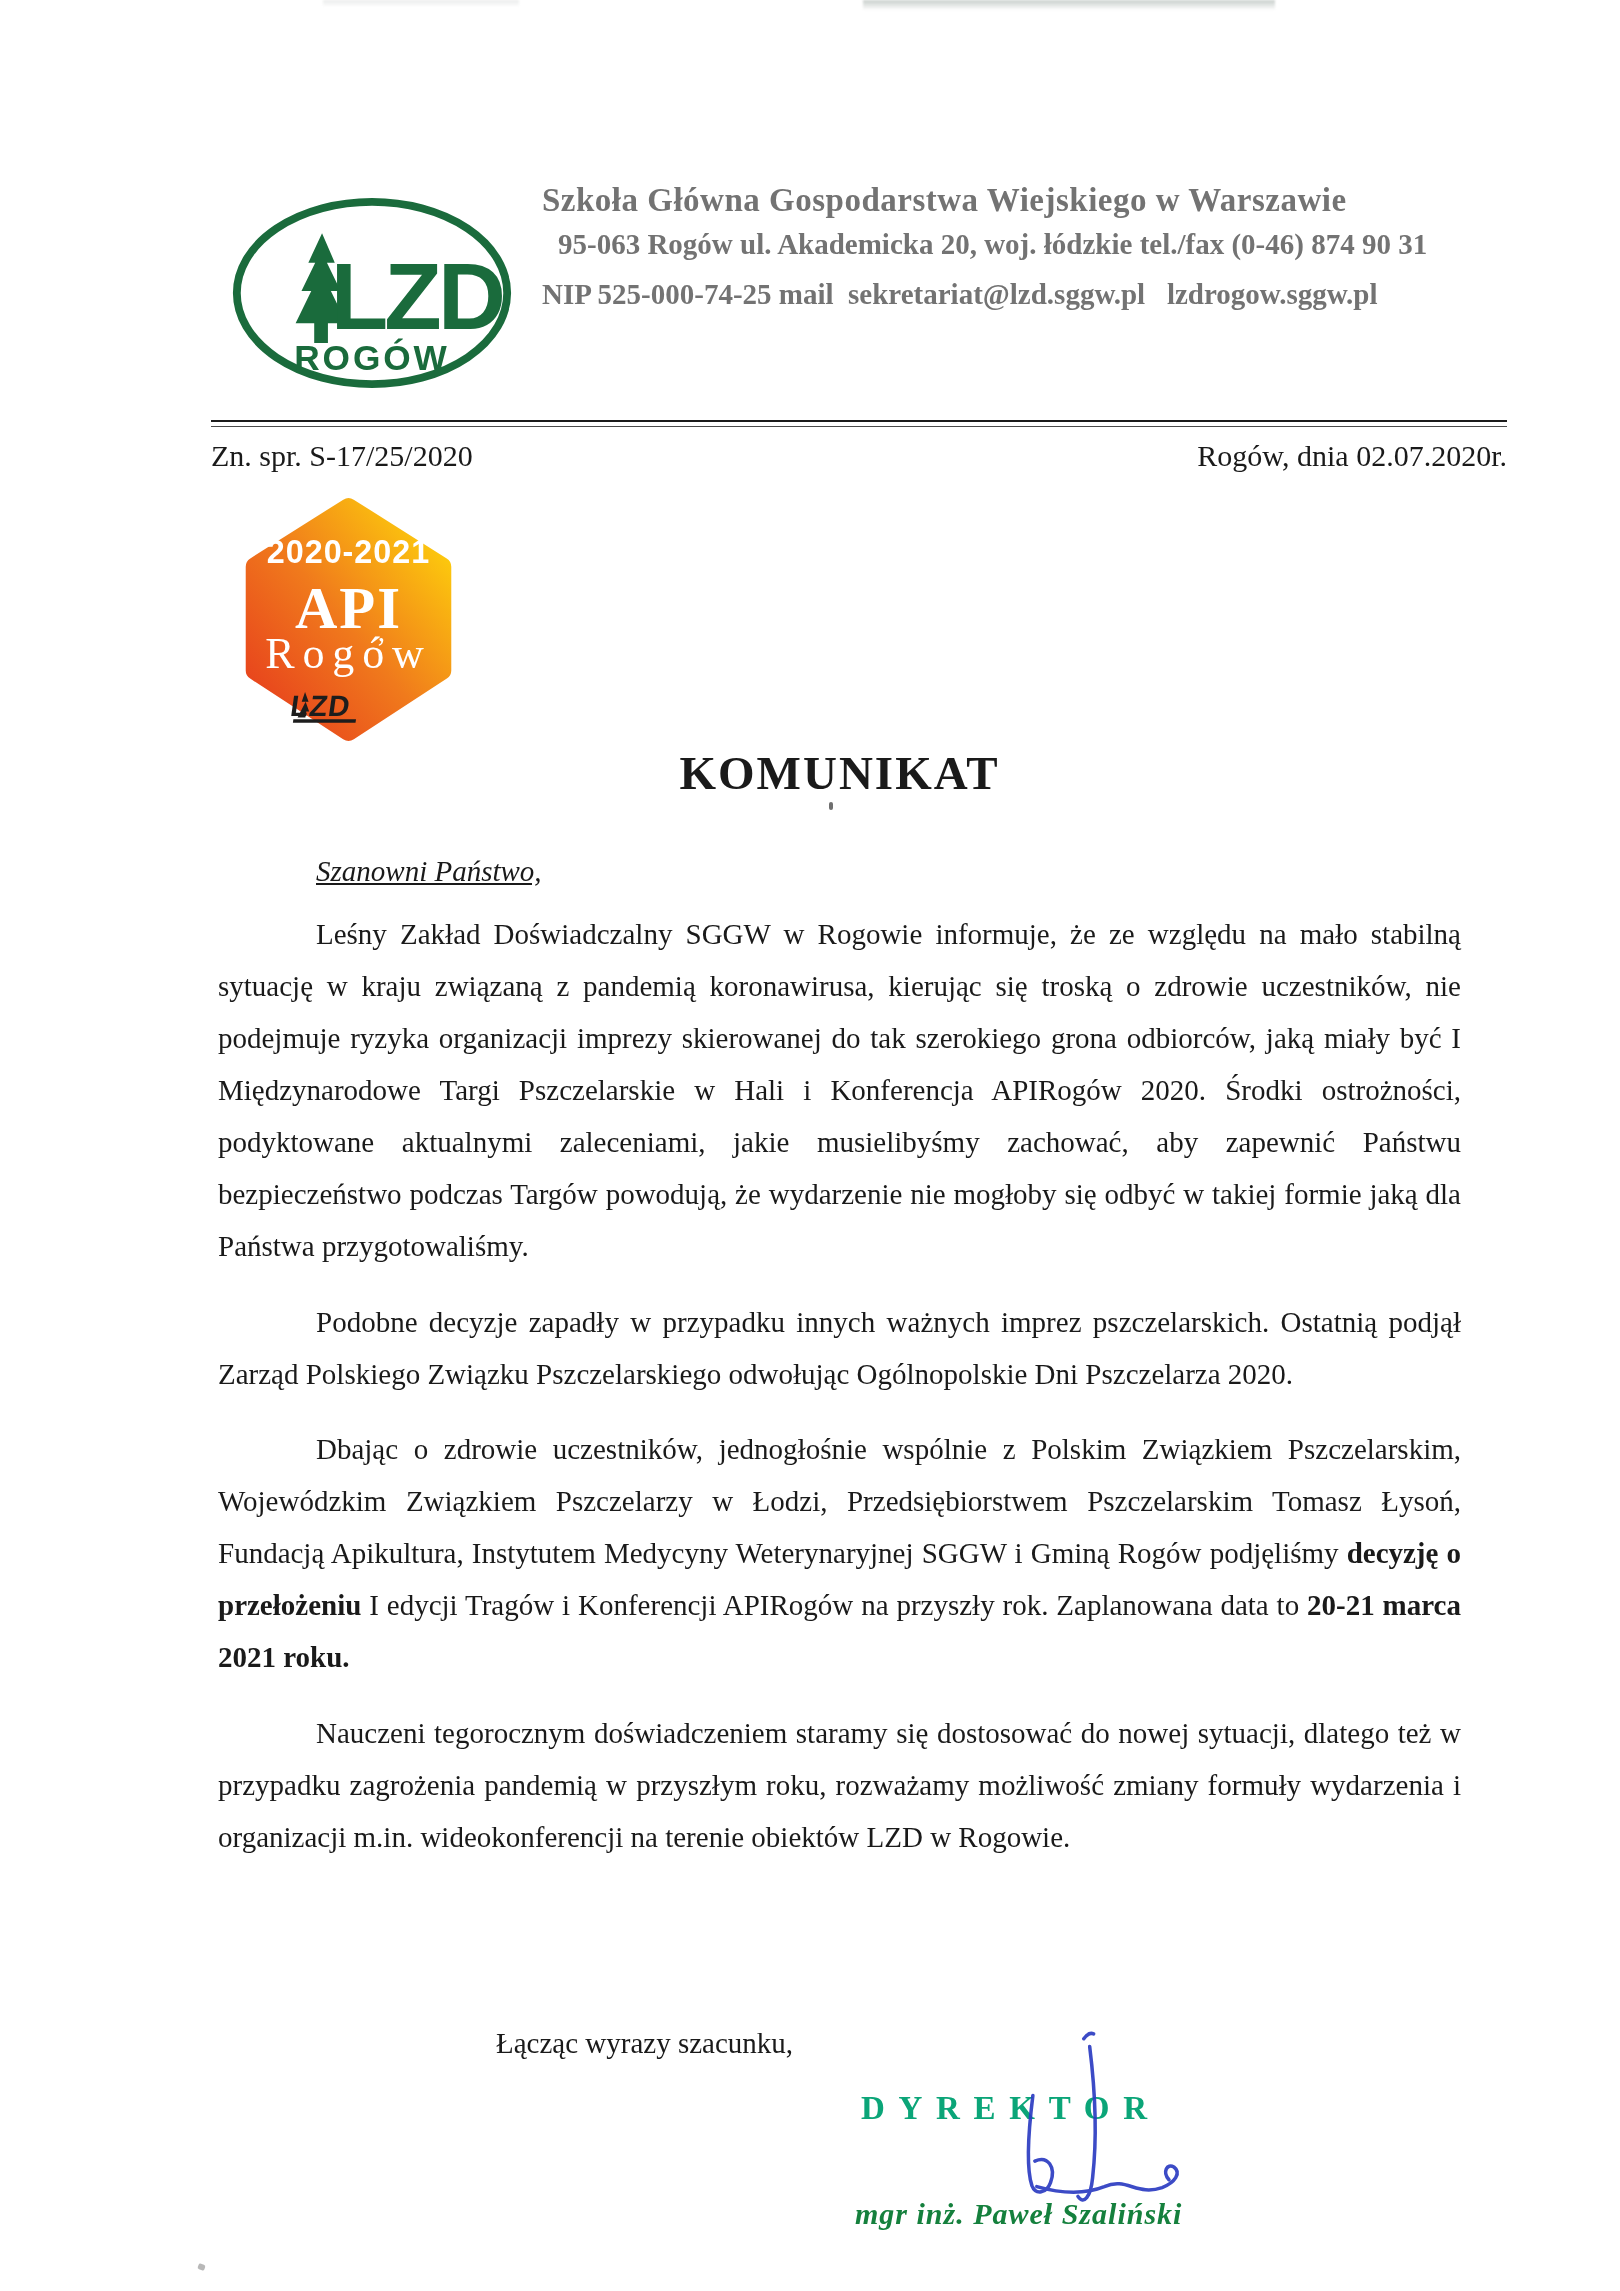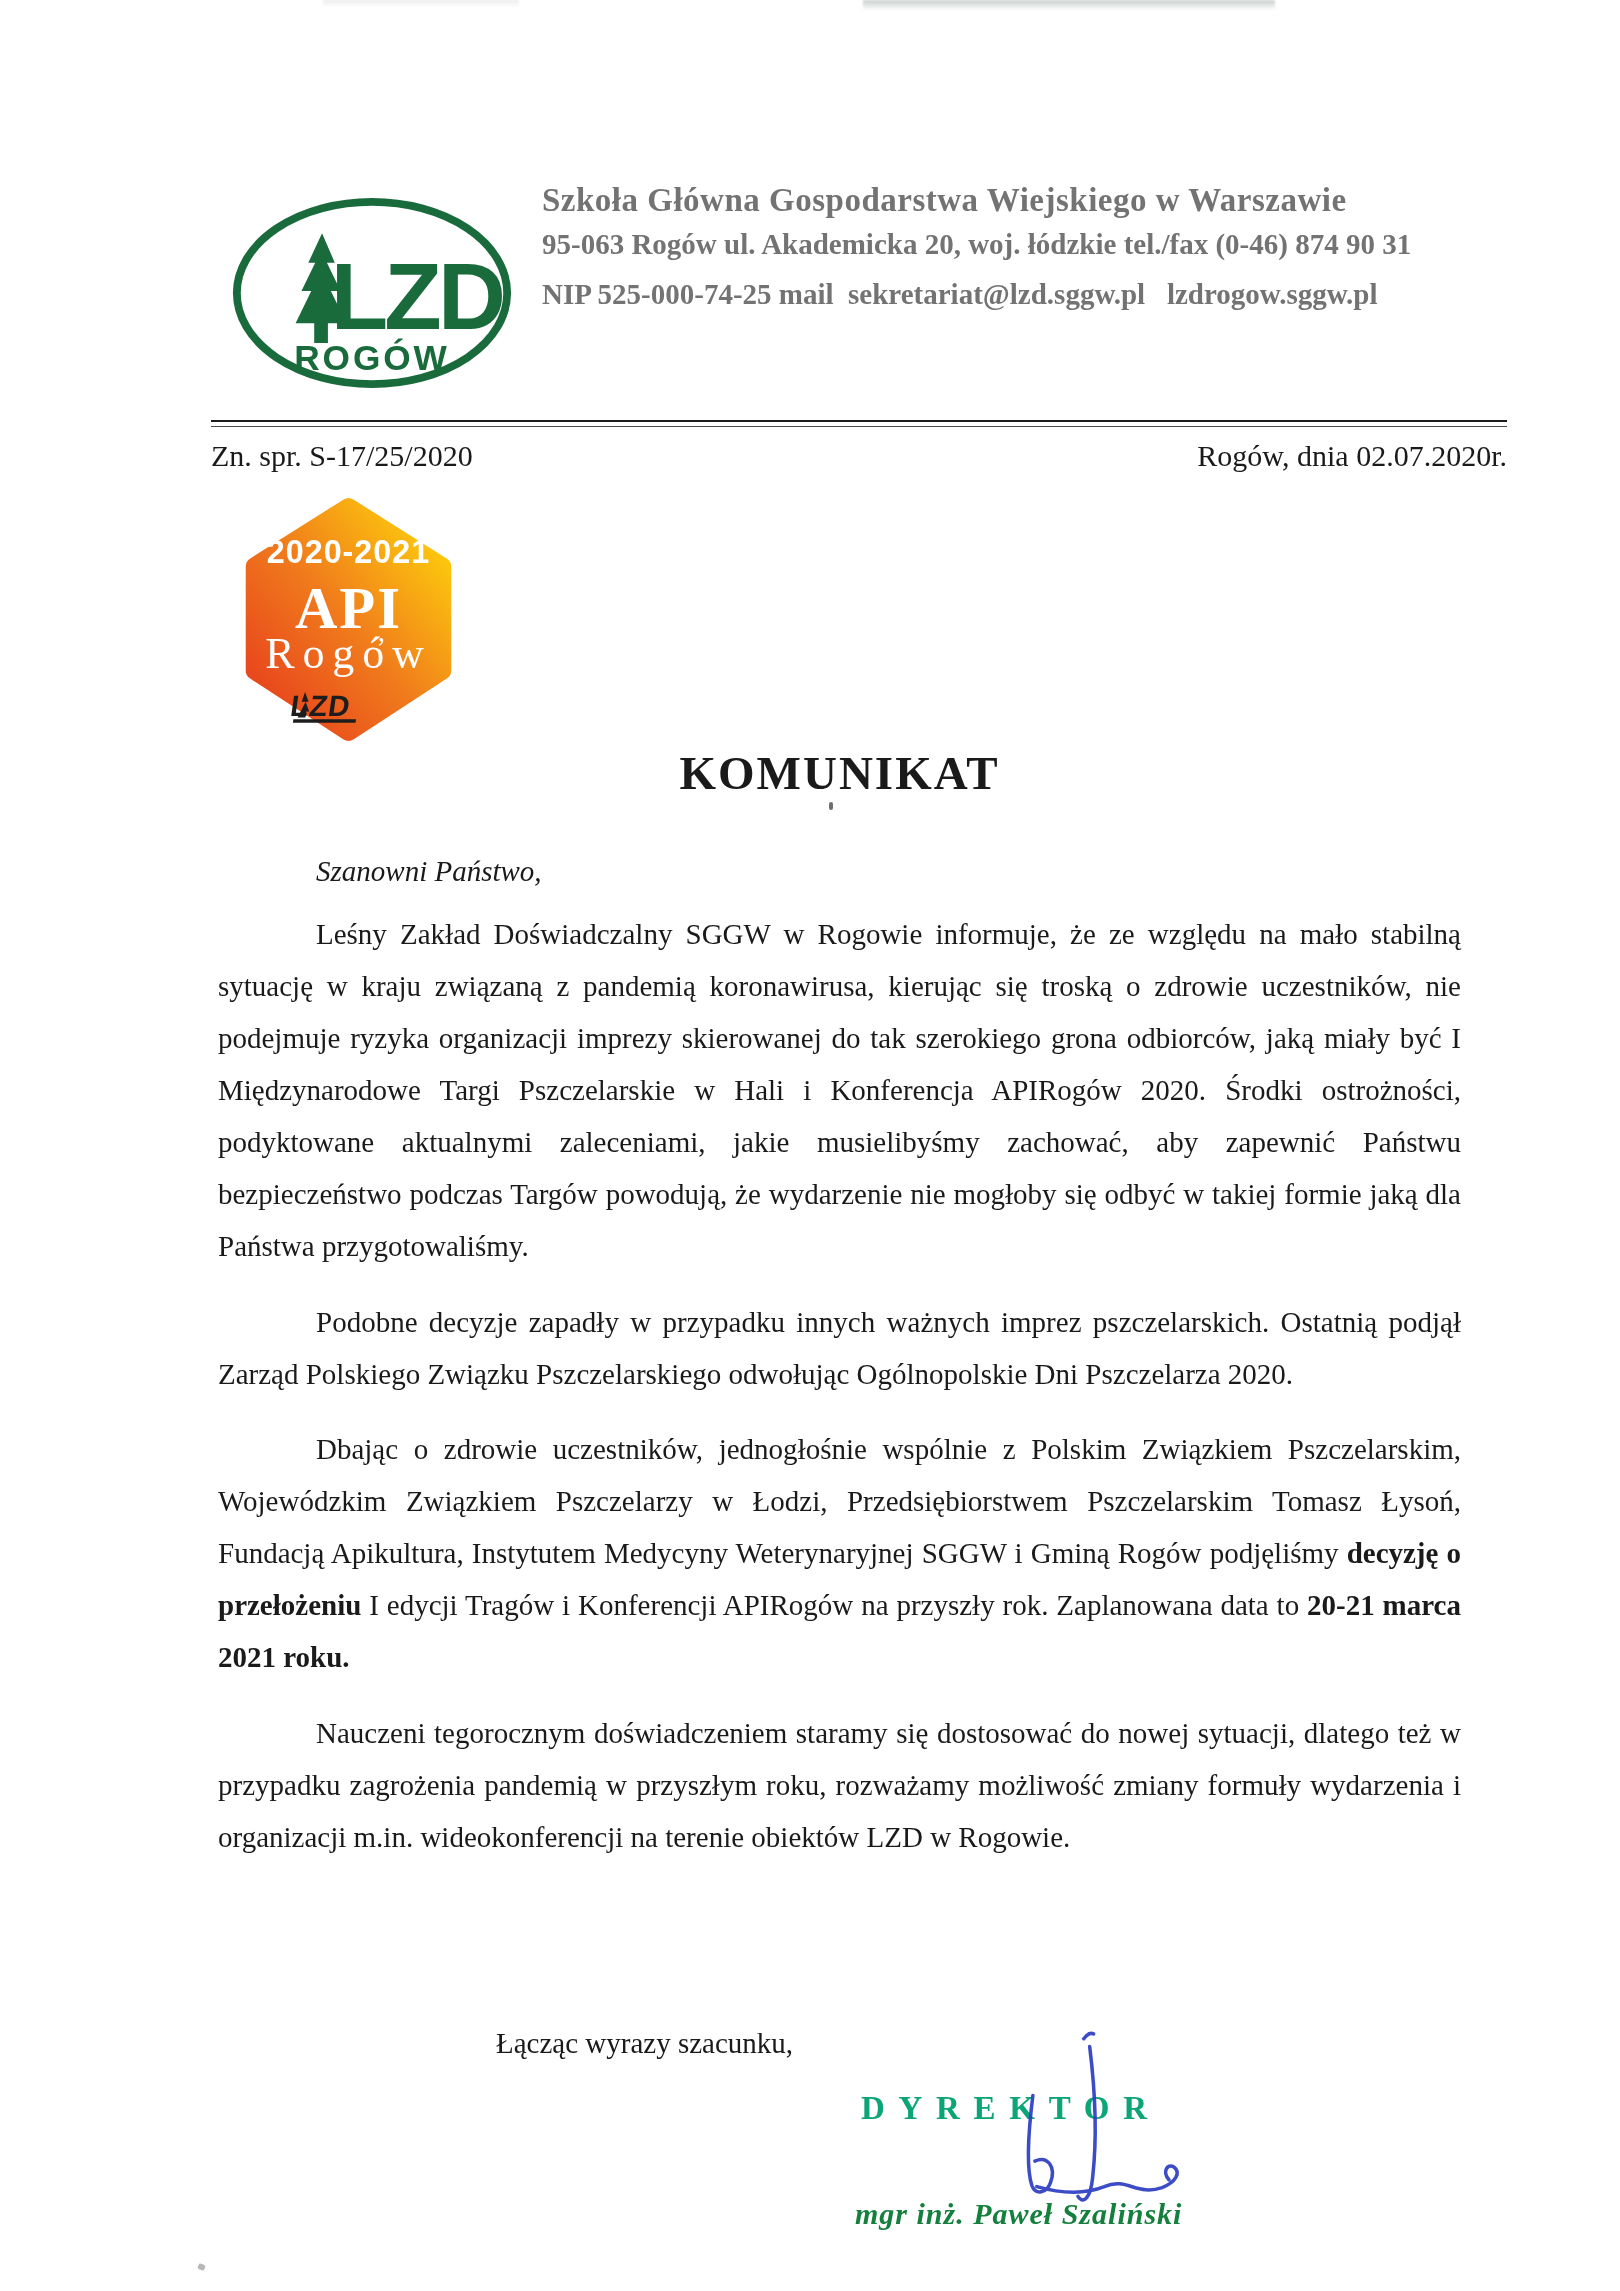--- a/index.html
+++ b/index.html
@@ -20,21 +20,21 @@
   
   .logo-ellipse{position:absolute;left:229px;top:194px;width:286px;height:198px;}
   .header-text{position:absolute;left:542px;top:182px;width:970px;color:#737373;}
   .org-line{font-size:33px;font-weight:bold;white-space:nowrap;letter-spacing:0.5px;}
   .unit-line{
     display:inline-block;
     font-size:45px;font-weight:bold;white-space:nowrap;letter-spacing:0.5px;
     margin-top:3.9px;padding-bottom:2.9px;
     border-bottom:4.9px solid #1a6b3c;
   }
-  .addr-line{font-size:29px;font-weight:bold;white-space:pre;margin-top:8.8px;}
+  .addr-line{font-size:29px;font-weight:bold;white-space:pre;margin-top:8.8px;margin-left:16px;}
   .nip-line{font-size:29px;font-weight:bold;white-space:pre;margin-top:17px;}
 
   
   .rule{
     position:absolute;left:211px;top:420px;width:1296px;height:3.9px;
     border-top:2.9px solid #1c1c1c;border-bottom:1px solid #4a4a4a;
   }
   .ref-row{
     position:absolute;left:211px;top:439px;width:1296px;
     display:flex;justify-content:space-between;
@@ -45,21 +45,21 @@
   .badge{position:absolute;left:233px;top:494px;width:231px;height:253px;}
 
   
   .title{
     position:absolute;left:218px;top:698px;width:1243px;
     text-align:center;font-size:47px;font-weight:bold;letter-spacing:2px;margin-top:48px;
   }
   .speck-title{position:absolute;left:829px;top:802px;width:3.9px;height:7.8px;background:#6f6f6f;border-radius:2px;}
   .speck-bottom{position:absolute;left:198px;top:2264px;width:6.9px;height:5.9px;background:#9a9a9a;border-radius:2px;transform:rotate(20deg);opacity:.7;}
 
-  .salutation{position:absolute;left:316px;top:855px;font-size:29px;font-style:italic;}
+  .salutation{position:absolute;left:316px;top:855px;font-size:29px;font-style:italic;text-decoration:underline;}
 
   .body-text{
     position:absolute;left:218px;top:908px;width:1243px;
     font-size:29px;line-height:52px;text-align:justify;
   }
   .body-text p{margin:0 0 23.5px 0;text-indent:98px;}
   .body-text .b{font-weight:bold;}
 
   
   .closing{position:absolute;left:496px;top:2027px;font-size:29px;}

